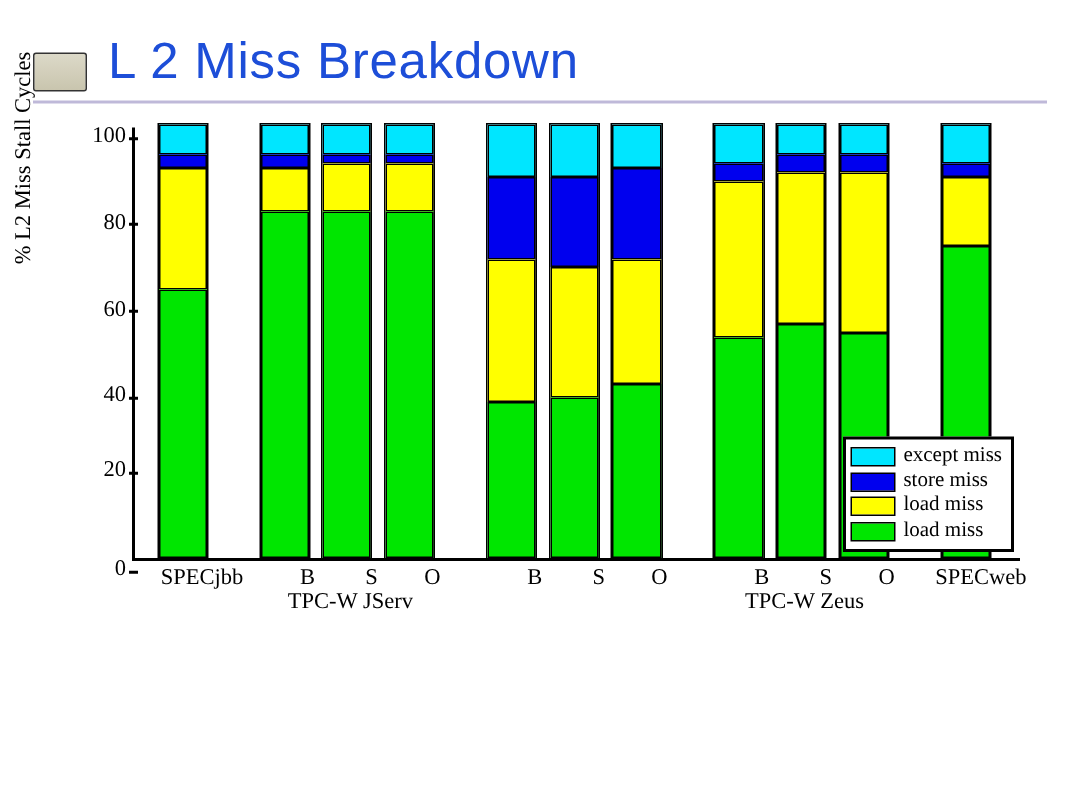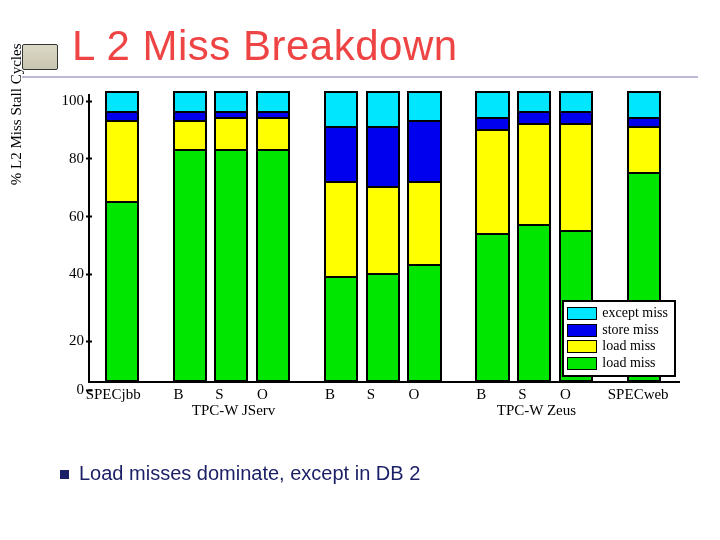--- a/index.html
+++ b/index.html
@@ -1,29 +1,29 @@
 <!DOCTYPE html>
 <html><head>
 <meta charset="utf-8">
 <style>
   html,body{margin:0;padding:0;width:720px;height:540px;background:#fff;font-family:Verdana,Arial,sans-serif;color:#000;overflow:hidden}
   .slide{position:relative;width:720px;height:540px}
   .title-row{display:flex;align-items:flex-end;padding:22px 0 2px 22px;gap:14px}
   .logo{width:34px;height:24px;border:1px solid #333;background:linear-gradient(#dcd9c8,#c9c5ae);border-radius:2px;flex:0 0 auto}
-  .title{font-size:42px;font-family:Verdana,Arial,sans-serif;color:#ef4444;letter-spacing:0.5px}
+  .title{font-size:34px;font-family:Verdana,Arial,sans-serif;color:#1d4ed8;letter-spacing:0.5px}
   .rule{height:2px;background:#bfb9d9;margin:4px 22px 0 22px}
   .chart-wrap{position:relative;margin:10px 34px 0 34px;height:335px}
   .ylabel{position:absolute;left:-26px;top:50%;transform:rotate(-90deg) translate(50%,0);transform-origin:left top;font-size:15px;white-space:nowrap;font-family:Georgia,'Times New Roman',serif}
   .axes{position:absolute;left:54px;top:6px;right:6px;bottom:40px;border-left:2px solid #000;border-bottom:2px solid #000}
   .ytick{position:absolute;left:-44px;width:38px;text-align:right;font-size:15px;transform:translateY(50%);font-family:Georgia,'Times New Roman',serif}
   .ytick .t{position:absolute;right:-8px;top:50%;width:6px;height:2px;background:#000}
   .bars{position:absolute;left:0;right:0;bottom:0;top:0}
   .bar{position:absolute;bottom:0;width:28px;outline:1px solid #000}
   .seg{width:100%}
-  .grouplabel{position:absolute;bottom:-22px;font-size:15px;text-align:left;font-family:Georgia,'Times New Roman',serif}
+  .grouplabel{position:absolute;bottom:-22px;font-size:15px;text-align:right;font-family:Georgia,'Times New Roman',serif}
   .sublabel{position:absolute;bottom:-38px;font-size:15px;text-align:center;white-space:nowrap;font-family:Georgia,'Times New Roman',serif}
   .legend{position:absolute;right:4px;bottom:4px;border:2px solid #000;background:#fff;padding:3px 6px 3px 4px;font-size:14px;font-family:Georgia,'Times New Roman',serif}
   .legend-row{display:flex;align-items:center;gap:6px;line-height:1.2}
   .sw{width:28px;height:11px;outline:1px solid #000}
   .bullet{position:absolute;left:60px;font-size:20px;color:#1a1f66;font-family:Verdana,Arial,sans-serif}
   .bullet .sq{display:inline-block;width:9px;height:9px;background:#1a1f66;margin-right:10px;vertical-align:middle}
   .footer{position:absolute;bottom:10px;left:28px;right:28px;display:flex;justify-content:space-between;font-size:13px;color:#222;font-family:Arial,sans-serif}
 </style>
 </head>
 <body>
@@ -118,38 +118,35 @@
           <div class="legend-row">
             <span class="sw" style="background: rgb(255, 255, 0);"></span>
             <span>load miss</span>
           </div>
           <div class="legend-row">
             <span class="sw" style="background: rgb(0, 230, 0);"></span>
             <span>load miss</span>
           </div>
         </div>
     <div class="ytick" style="bottom: -8px;">0<span class="t"></span></div>
-        <div class="ytick" style="bottom: 41px;">20<span class="t"></span></div>
+        <div class="ytick" style="bottom: 58px;">20<span class="t"></span></div>
         <div class="ytick" style="bottom: 107.6px;">40<span class="t"></span></div>
         <div class="ytick" style="bottom: 165.4px;">60<span class="t"></span></div>
         <div class="ytick" style="bottom: 223.2px;">80<span class="t"></span></div>
         <div class="ytick" style="bottom: 281px; margin-top: 44px;">100<span class="t"></span></div>
         <div class="grouplabel" style="left: -4.33628px; width: 76.5487px;">SPECjbb</div>
         <div class="grouplabel" style="left: 83.5398px; width: 36.5487px;">B</div>
         <div class="grouplabel" style="left: 125.31px; width: 36.5487px;">S</div>
         <div class="grouplabel" style="left: 167.08px; width: 36.5487px;">O</div>
         <div class="sublabel" style="left: 83.5398px; width: 120.088px;">TPC-W JServ</div>
         <div class="grouplabel" style="left: 234.956px; width: 36.5487px;">B</div>
         <div class="grouplabel" style="left: 276.726px; width: 36.5487px;">S</div>
         <div class="grouplabel" style="left: 318.496px; width: 36.5487px;">O</div>
         <div class="grouplabel" style="left: 386.372px; width: 36.5487px;">B</div>
         <div class="grouplabel" style="left: 428.142px; width: 36.5487px;">S</div>
         <div class="grouplabel" style="left: 469.912px; width: 36.5487px;">O</div>
         <div class="sublabel" style="left: 386.372px; width: 120.088px; margin-top: 16px;">TPC-W Zeus</div>
         <div class="grouplabel" style="left: 517.788px; width: 76.5487px;">SPECweb</div>
       </div>
   </div>
 
-  <div class="bullet" style="top:462px">
-    <span class="sq"></span><span>Load misses dominate, except in DB 2</span>
-  </div>
 
 </div>
 
 </body></html>

